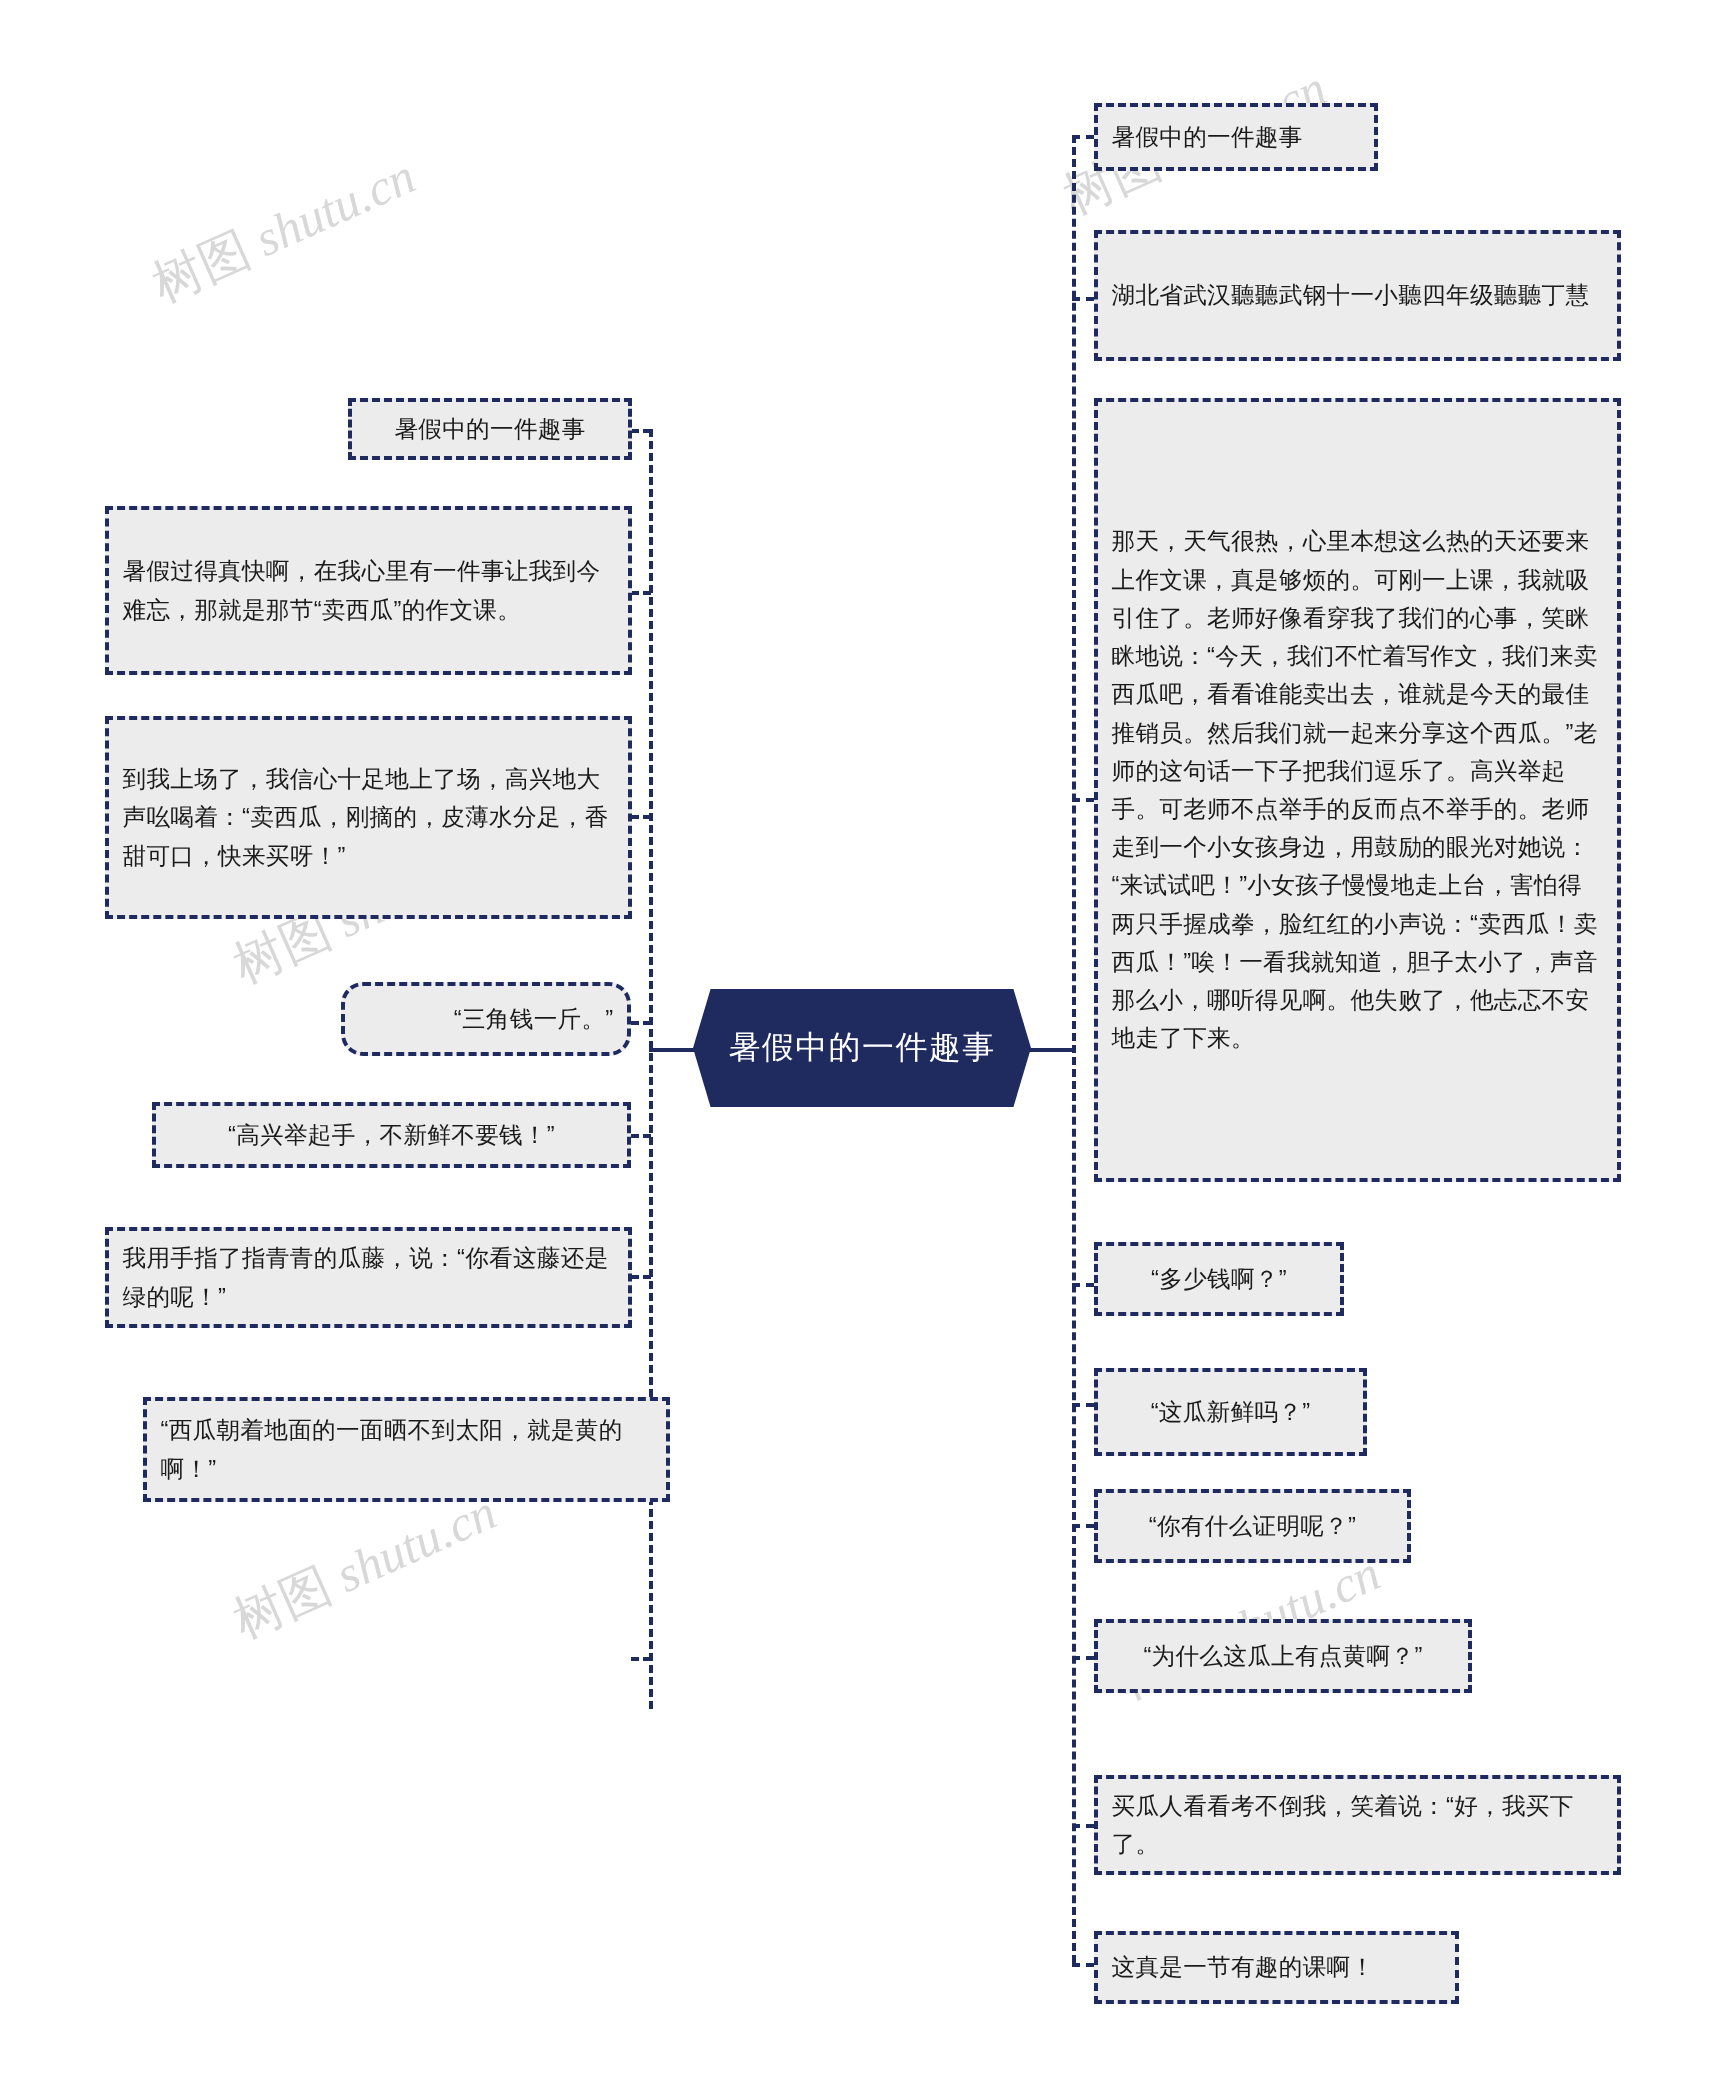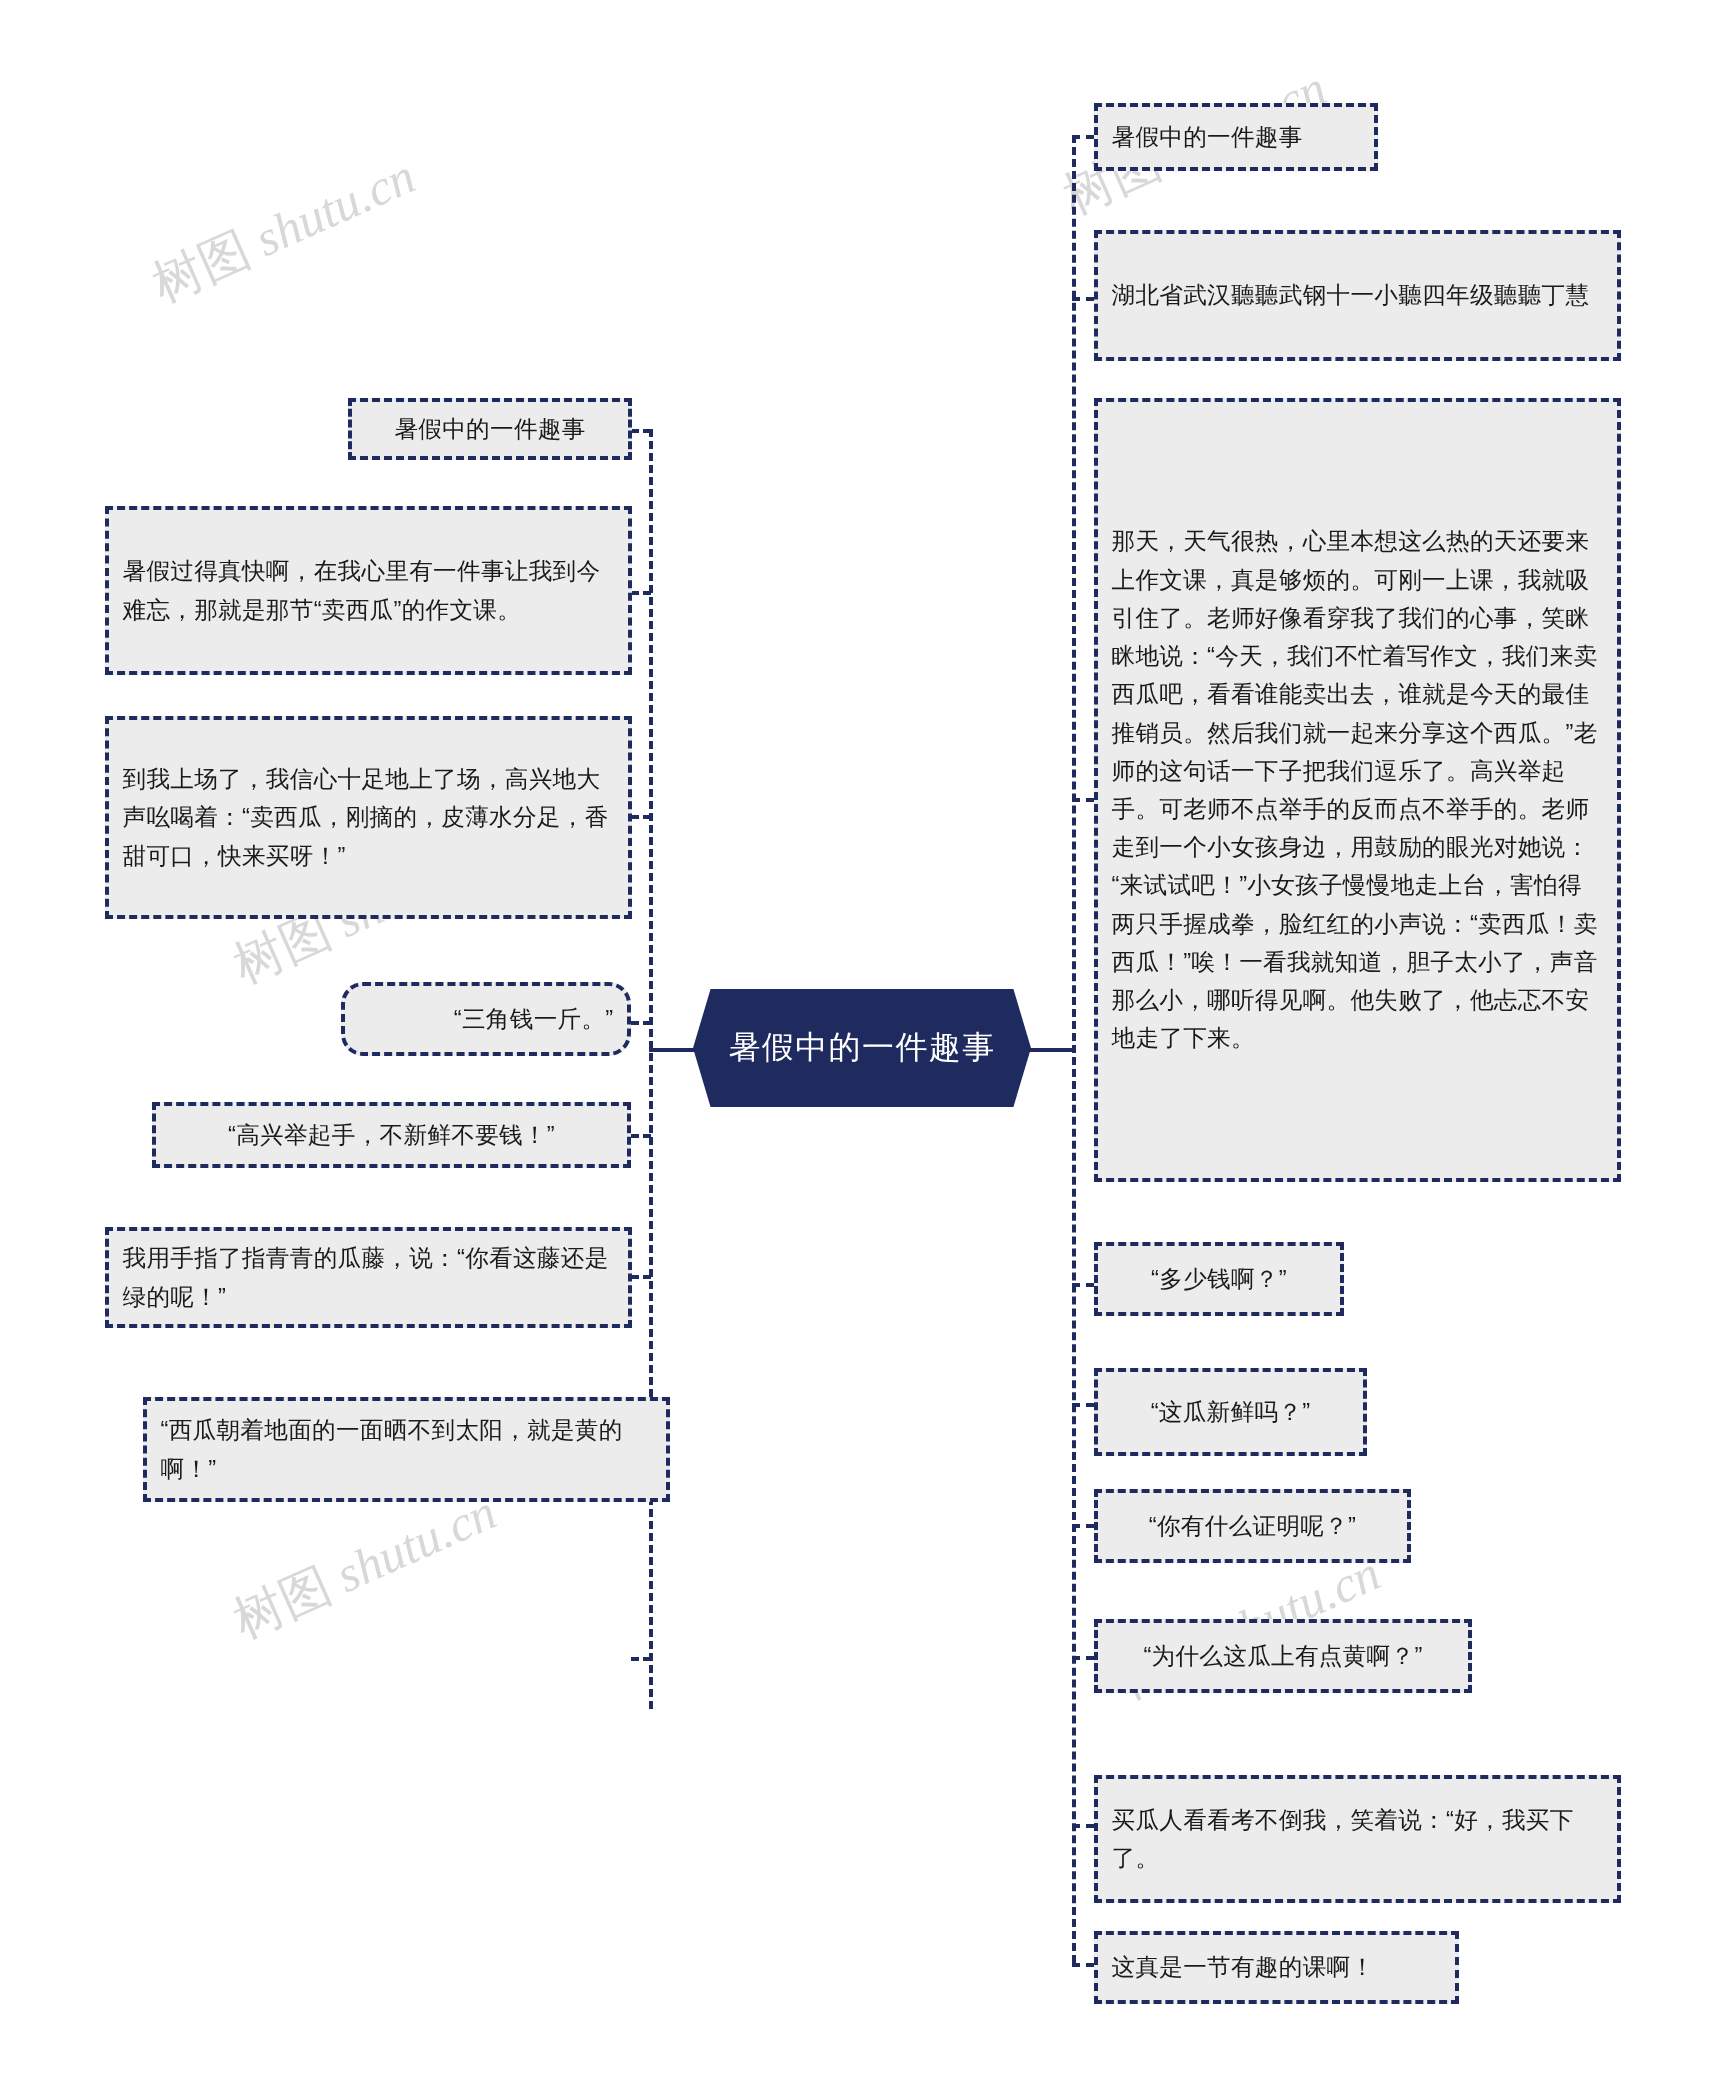--- a/index.html
+++ b/index.html
@@ -186,21 +186,21 @@
   </div>
 
   <div class="node ctr" style="left:1094px;top:1489px;width:317px;height:74px;">
     <span class="txt">“你有什么证明呢？”</span>
   </div>
 
   <div class="node ctr" style="left:1094px;top:1619px;width:378px;height:74px;">
     <span class="txt">“为什么这瓜上有点黄啊？”</span>
   </div>
 
-  <div class="node" style="left:1094px;top:1775px;width:527px;height:128px;">
+  <div class="node" style="left:1094px;top:1775px;width:527px;height:100px;">
     <span class="txt">买瓜人看看考不倒我，笑着说：“好，我买下了。</span>
   </div>
 
   <div class="node" style="left:1094px;top:1931px;width:365px;height:73px;">
     <span class="txt">这真是一节有趣的课啊！</span>
   </div>
 
 </div>
 
 

